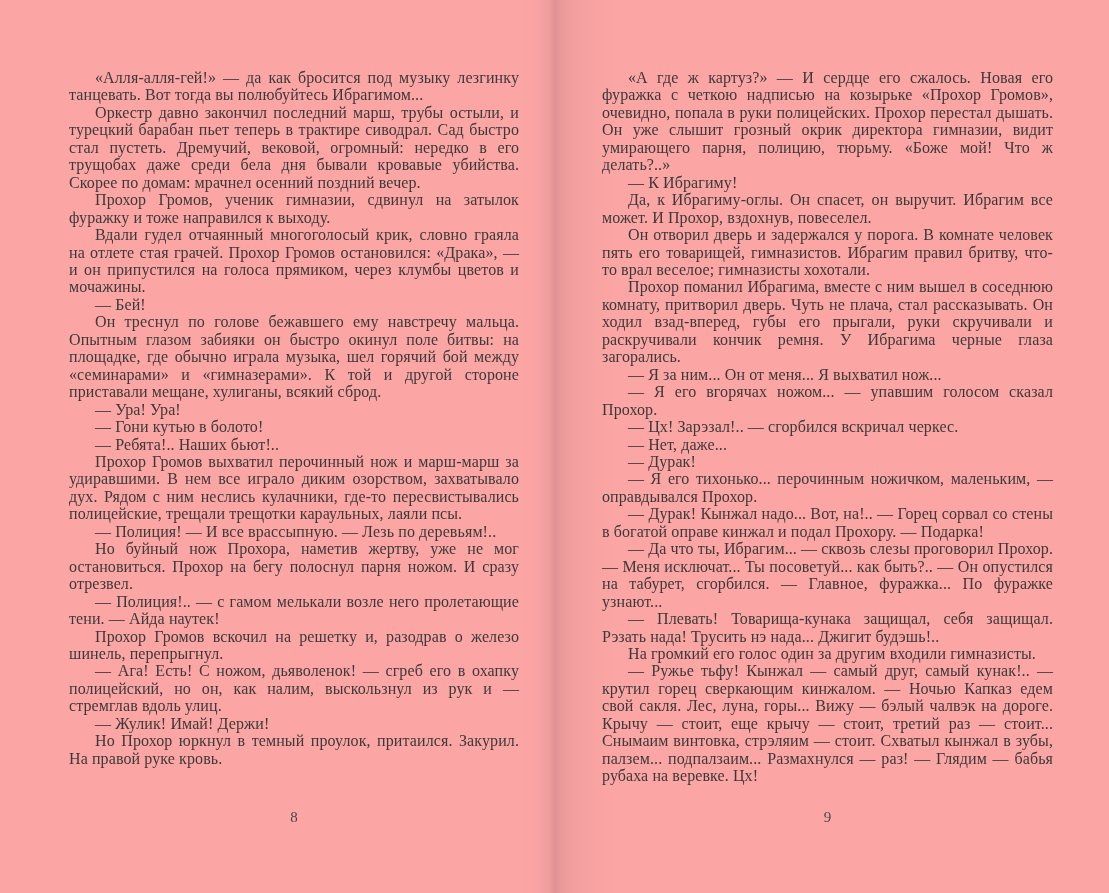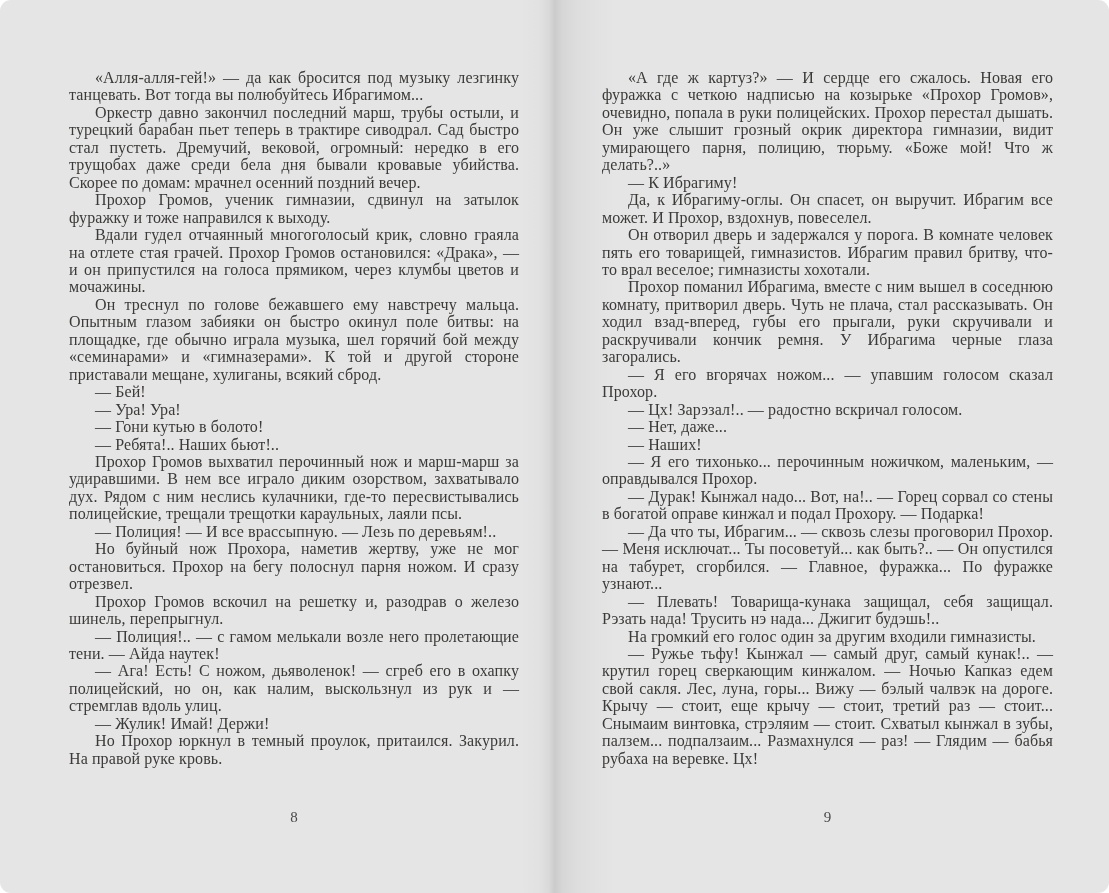--- a/index.html
+++ b/index.html
@@ -4,25 +4,24 @@
 <style>
   html, body {
     margin: 0;
     padding: 0;
     background: #ffffff;
   }
   .spread {
     position: relative;
     width: 1109px;
     height: 893px;
-    background: #e5e5e5;
+    background: #fca5a5;
     overflow: hidden;
     font-family: "Liberation Serif", "DejaVu Serif", serif;
     color: #3b3a38;
-    border-radius: 11px;
   }
   .gutter-shadow {
     position: absolute;
     left: 520px;
     top: 0;
     width: 96px;
     height: 100%;
     background: linear-gradient(to right,
       rgba(0,0,0,0)    0%,
       rgba(0,0,0,0.015) 20%,
@@ -72,48 +71,49 @@
 <body>
 
 <div class="spread">
 
   <div class="page page-left">
     <div class="text-block">
         <p>«Алля-алля-гей!» — да как бросится под музыку лезгинку танцевать. Вот тогда вы полюбуйтесь Ибрагимом...</p>
         <p>Оркестр давно закончил последний марш, трубы остыли, и турецкий барабан пьет теперь в трактире сиводрал. Сад быстро стал пустеть. Дремучий, вековой, огромный: нередко в его трущобах даже среди бела дня бывали кровавые убийства. Скорее по домам: мрачнел осенний поздний вечер.</p>
         <p>Прохор Громов, ученик гимназии, сдвинул на затылок фуражку и тоже направился к выходу.</p>
         <p>Вдали гудел отчаянный многоголосый крик, словно граяла на отлете стая грачей. Прохор Громов остановился: «Драка», — и он припустился на голоса прямиком, через клумбы цветов и мочажины.</p>
+        <p>— Бей!</p>
         <p>Он треснул по голове бежавшего ему навстречу мальца. Опытным глазом забияки он быстро окинул поле битвы: на площадке, где обычно играла музыка, шел горячий бой между «семинарами» и «гимназерами». К той и другой стороне приставали мещане, хулиганы, всякий сброд.</p>
-        <p>— Бей!</p>
         <p>— Ура! Ура!</p>
         <p>— Гони кутью в болото!</p>
         <p>— Ребята!.. Наших бьют!..</p>
         <p>Прохор Громов выхватил перочинный нож и марш-марш за удиравшими. В нем все играло диким озорством, захватывало дух. Рядом с ним неслись кулачники, где-то пересвистывались полицейские, трещали трещотки караульных, лаяли псы.</p>
         <p>— Полиция! — И все врассыпную. — Лезь по деревьям!..</p>
         <p>Но буйный нож Прохора, наметив жертву, уже не мог остановиться. Прохор на бегу полоснул парня ножом. И сразу отрезвел.</p>
+        <p>— Полиция!.. — с гамом мелькали возле него пролетающие тени. — Айда наутек!</p>
         <p>Прохор Громов вскочил на решетку и, разодрав о железо шинель, перепрыгнул.</p>
-        <p>— Полиция!.. — с гамом мелькали возле него пролетающие тени. — Айда наутек!</p>
         <p>— Ага! Есть! С ножом, дьяволенок! — сгреб его в охапку полицейский, но он, как налим, выскользнул из рук и — стремглав вдоль улиц.</p>
         <p>— Жулик! Имай! Держи!</p>
         <p>Но Прохор юркнул в темный проулок, притаился. Закурил. На правой руке кровь.</p>
       </div>
     <div class="page-number">8</div>
   </div>
 
   <div class="page page-right">
     <div class="text-block">
         <p>«А где ж картуз?» — И сердце его сжалось. Новая его фуражка с четкою надписью на козырьке «Прохор Громов», очевидно, попала в руки полицейских. Прохор перестал дышать. Он уже слышит грозный окрик директора гимназии, видит умирающего парня, полицию, тюрьму. «Боже мой! Что ж делать?..»</p>
         <p>— К Ибрагиму!</p>
         <p>Да, к Ибрагиму-оглы. Он спасет, он выручит. Ибрагим все может. И Прохор, вздохнув, повеселел.</p>
         <p>Он отворил дверь и задержался у порога. В комнате человек пять его товарищей, гимназистов. Ибрагим правил бритву, что-то врал веселое; гимназисты хохотали.</p>
         <p>Прохор поманил Ибрагима, вместе с ним вышел в соседнюю комнату, притворил дверь. Чуть не плача, стал рассказывать. Он ходил взад-вперед, губы его прыгали, руки скручивали и раскручивали кончик ремня. У Ибрагима черные глаза загорались.</p>
+        <p>— Я за ним... Он от меня... Я выхватил нож...</p>
         <p>— Я его вгорячах ножом... — упавшим голосом сказал Прохор.</p>
-        <p>— Цх! Зарэзал!.. — радостно вскричал голосом.</p>
+        <p>— Цх! Зарэзал!.. — сгорбился вскричал черкес.</p>
         <p>— Нет, даже...</p>
-        <p>— Наших!</p>
+        <p>— Дурак!</p>
         <p>— Я его тихонько... перочинным ножичком, маленьким, — оправдывался Прохор.</p>
         <p>— Дурак! Кынжал надо... Вот, на!.. — Горец сорвал со стены в богатой оправе кинжал и подал Прохору. — Подарка!</p>
         <p>— Да что ты, Ибрагим... — сквозь слезы проговорил Прохор. — Меня исключат... Ты посоветуй... как быть?.. — Он опустился на табурет, сгорбился. — Главное, фуражка... По фуражке узнают...</p>
         <p>— Плевать! Товарища-кунака защищал, себя защищал. Рэзать нада! Трусить нэ нада... Джигит будэшь!..</p>
         <p>На громкий его голос один за другим входили гимназисты.</p>
         <p>— Ружье тьфу! Кынжал — самый друг, самый кунак!.. — крутил горец сверкающим кинжалом. — Ночью Капказ едем свой сакля. Лес, луна, горы... Вижу — бэлый чалвэк на дороге. Крычу — стоит, еще крычу — стоит, третий раз — стоит... Снымаим винтовка, стрэляим — стоит. Схватыл кынжал в зубы, палзем... подпалзаим... Размахнулся — раз! — Глядим — бабья рубаха на веревке. Цх!</p>
       </div>
     <div class="page-number">9</div>
   </div>
 

